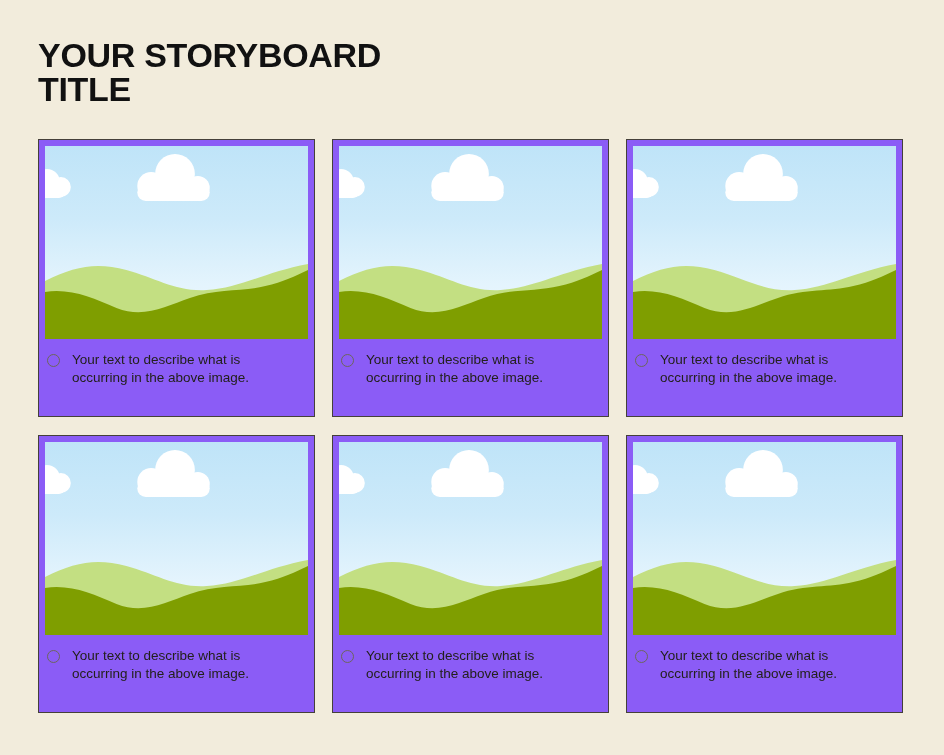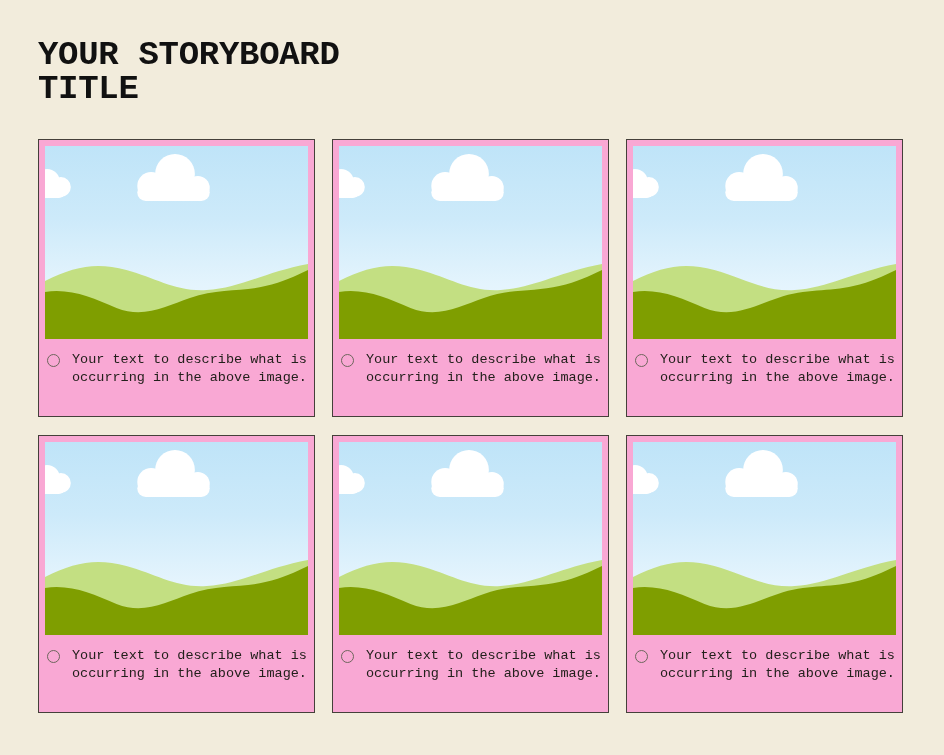--- a/index.html
+++ b/index.html
@@ -13,21 +13,20 @@
     font-family: "Liberation Sans", sans-serif;
     overflow: hidden;
   }
 
   #page {
     position: relative;
     width: 944px;
     height: 755px;
     background: #f2ecdc;
     box-sizing: border-box;
-    font-family: Liberation Mono, monospace;
   }
 
   
   #title {
     position: absolute;
     left: 38px;
     top: 38px;
     width: 520px;
     font-size: 34px;
     line-height: 1.0;
@@ -49,21 +48,21 @@
     grid-template-columns: repeat(3, 277px);
     grid-template-rows: repeat(2, 278px);
     column-gap: 17px;
     row-gap: 18px;
   }
 
   .card {
     position: relative;
     box-sizing: border-box;
     border: 1.5px solid #45403a;
-    background: #f9a8d4;
+    background: #8b5cf6;
     padding: 6px;
     overflow: hidden;
   }
 
   
   .scene {
     position: relative;
     width: 100%;
     height: 193px;
     overflow: hidden;

